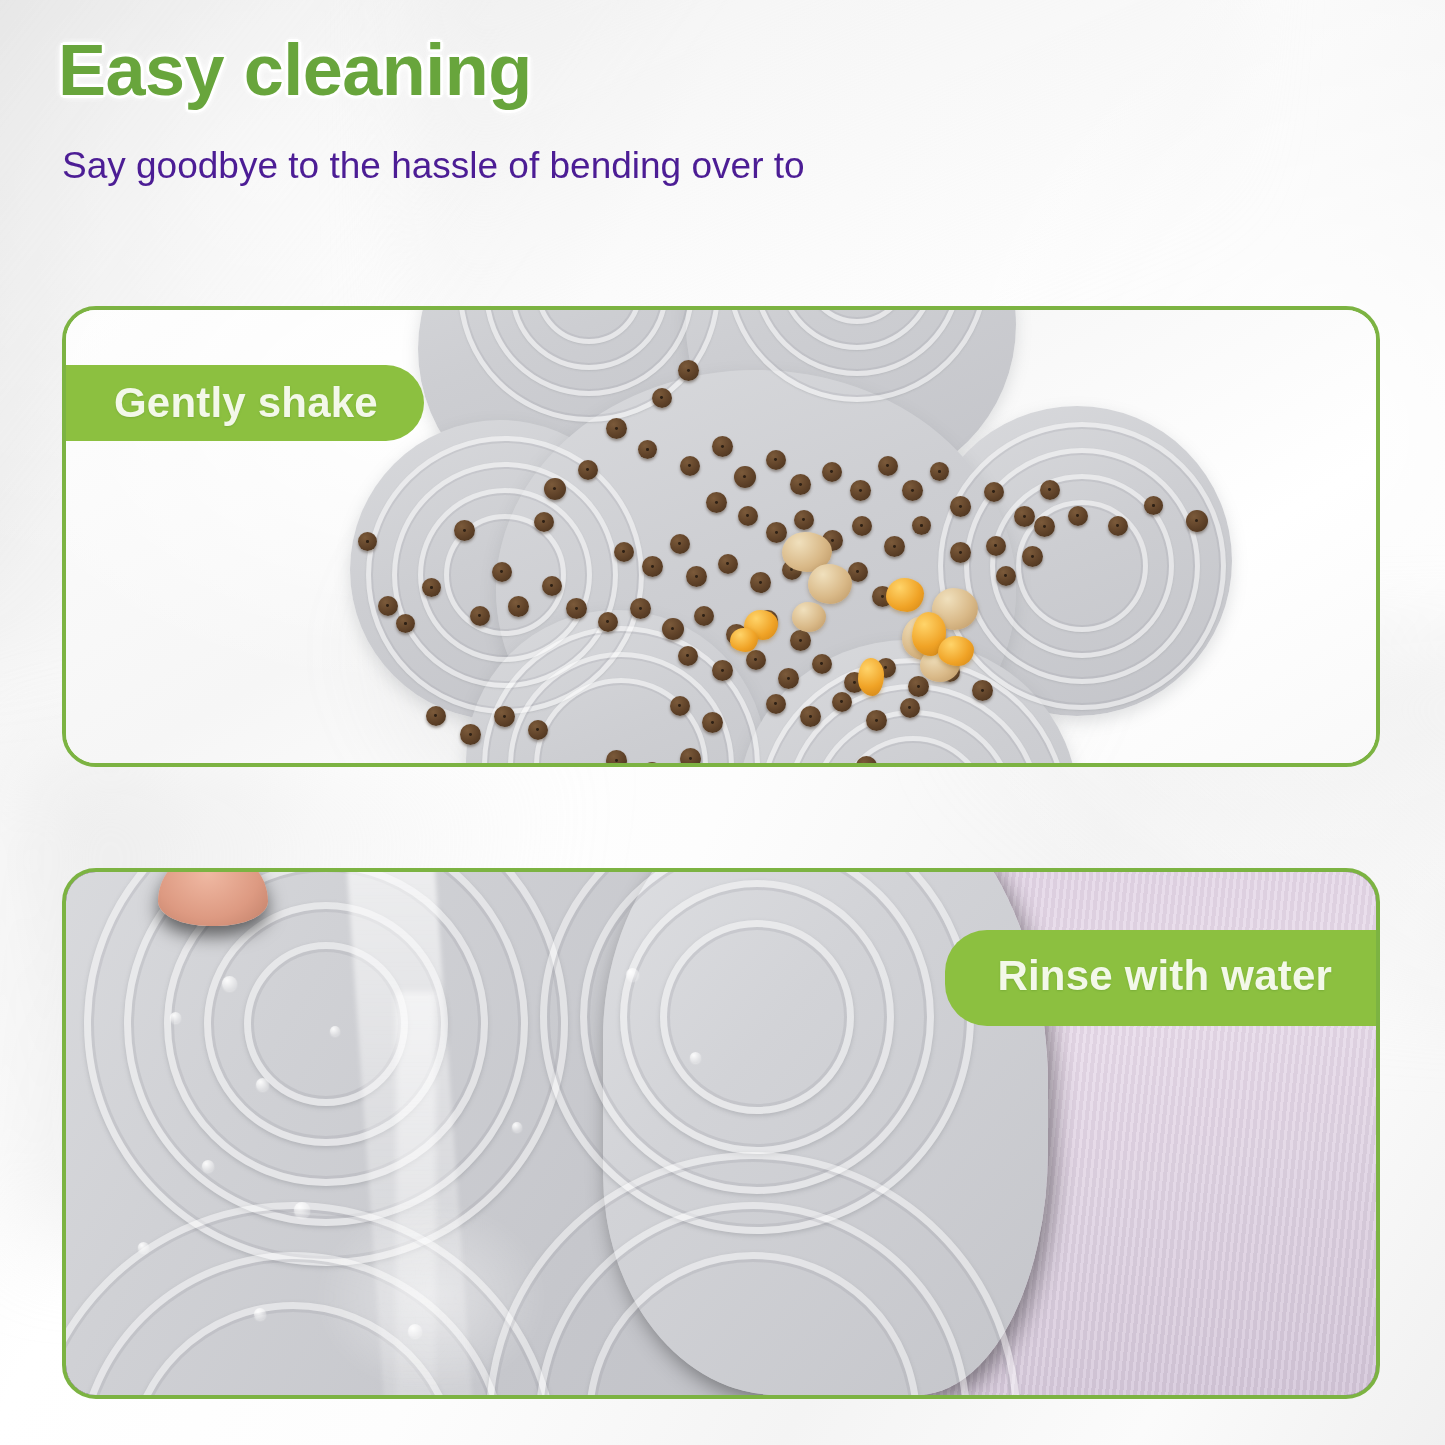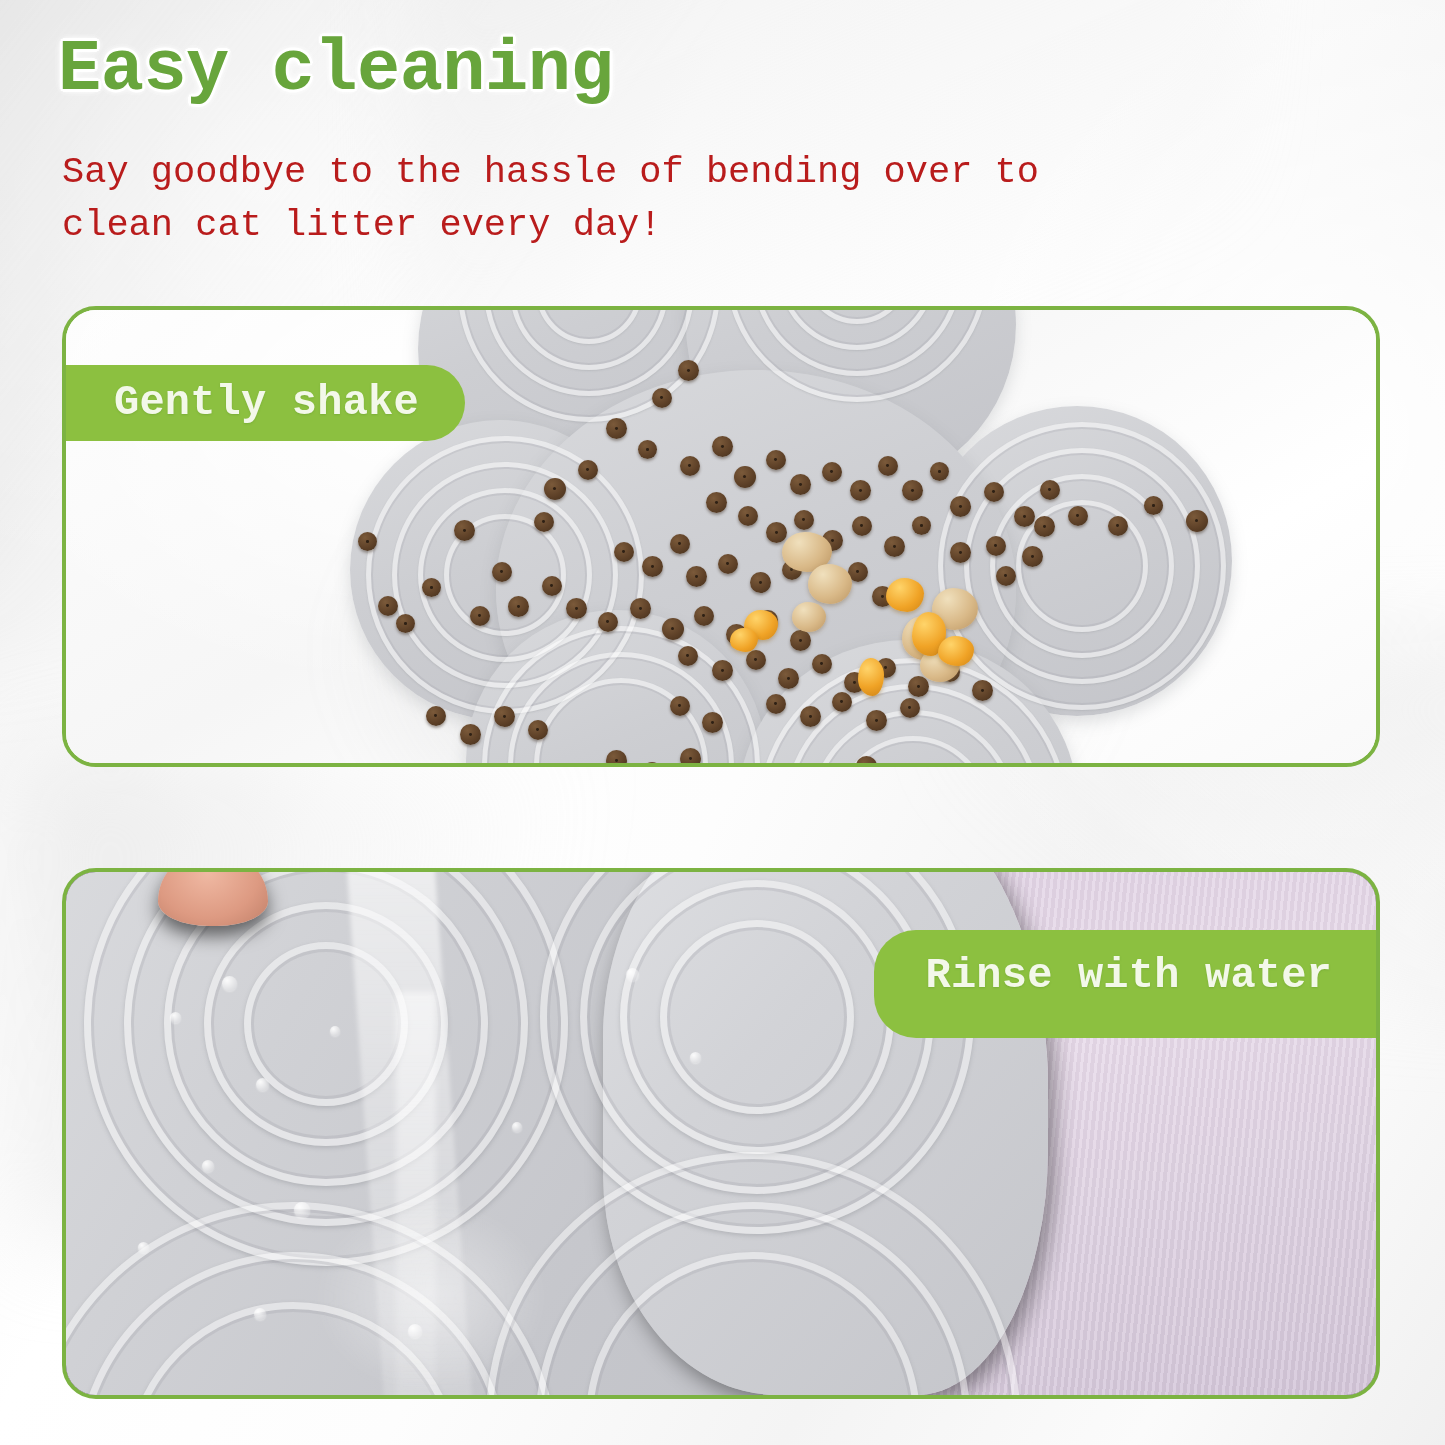--- a/index.html
+++ b/index.html
@@ -6,21 +6,21 @@
     margin: 0;
     padding: 0;
     background: #ffffff;
   }
 
   #page {
     position: relative;
     width: 1445px;
     height: 1445px;
     overflow: hidden;
-    font-family: Liberation Mono, monospace;
+    font-family: Liberation Sans, sans-serif;
     background: #fbfbfb;
   }
 
   
   .bg-base {
     position: absolute;
     inset: 0;
     background:
       radial-gradient(ellipse 900px 700px at 18% 12%,  #ffffff 0%, rgba(255,255,255,0) 62%),
       radial-gradient(ellipse 800px 900px at 92% 30%,  #ffffff 0%, rgba(255,255,255,0) 60%),
@@ -68,26 +68,26 @@
     text-shadow:
        0 0 10px #ffffff, 0 0 10px #ffffff, 0 0 6px #ffffff,
        2px 2px 0 #ffffff, -2px 2px 0 #ffffff, 2px -2px 0 #ffffff, -2px -2px 0 #ffffff,
        3px 0 0 #ffffff, -3px 0 0 #ffffff, 0 3px 0 #ffffff, 0 -3px 0 #ffffff;
     white-space: nowrap;
   }
 
   .subhead {
     position: absolute;
     left: 62px;
-    top: 146px;
+    top: 140px;
     width: 960px;
     font-size: 37px;
     line-height: 1.42;
     font-weight: 400;
-    color: #b91c1c;
+    color: #4c1d95;
     font-stretch: condensed;
   }
   .subhead span { display: block; white-space: nowrap; }
 
   
   .card {
     position: absolute;
     border: 4px solid #7cb342;
     border-radius: 34px;
     overflow: hidden;
@@ -131,21 +131,21 @@
     left: 0;
     top: 55px;
     height: 76px;
     padding: 0 46px 0 48px;
     border-radius: 0 40px 40px 0;
   }
   #badge-rinse {
     right: 0;
     top: 58px;
     height: 92px;
-    padding: 0 44px 16px 52px;
+    padding: 0 44px 4px 52px;
     border-radius: 42px 0 0 42px;
   }
 
   
   .shake-bg {
     position: absolute;
     inset: 0;
     background:
       radial-gradient(ellipse 700px 420px at 28% 20%, #ffffff 0%, rgba(255,255,255,0) 70%),
       linear-gradient(150deg, #fdfdfd 0%, #f6f6f6 40%, #ffffff 75%, #f9f9f9 100%);
@@ -293,21 +293,20 @@
   <div class="bg-base"></div>
   <div class="bg-fold-a"></div>
   <div class="bg-fold-b"></div>
   <div class="bg-fold-c"></div>
   <div class="bg-fold-d"></div>
 
   <div class="headline">Easy cleaning</div>
 
   <div class="subhead">
     <span>Say goodbye to the hassle of bending over to</span>
-    <span>clean cat litter every day!</span>
   </div>
 
   <div class="card" id="card-shake">
 
     <div class="card-photo">
       <div class="shake-bg"></div>
       <div class="shake-shadow"></div>
 
       <div class="mat-lobe" style="left:352px; top:-126px; width:330px; height:330px;"></div>
       <div class="mat-lobe" style="left:620px; top:-150px; width:330px; height:330px;"></div>

